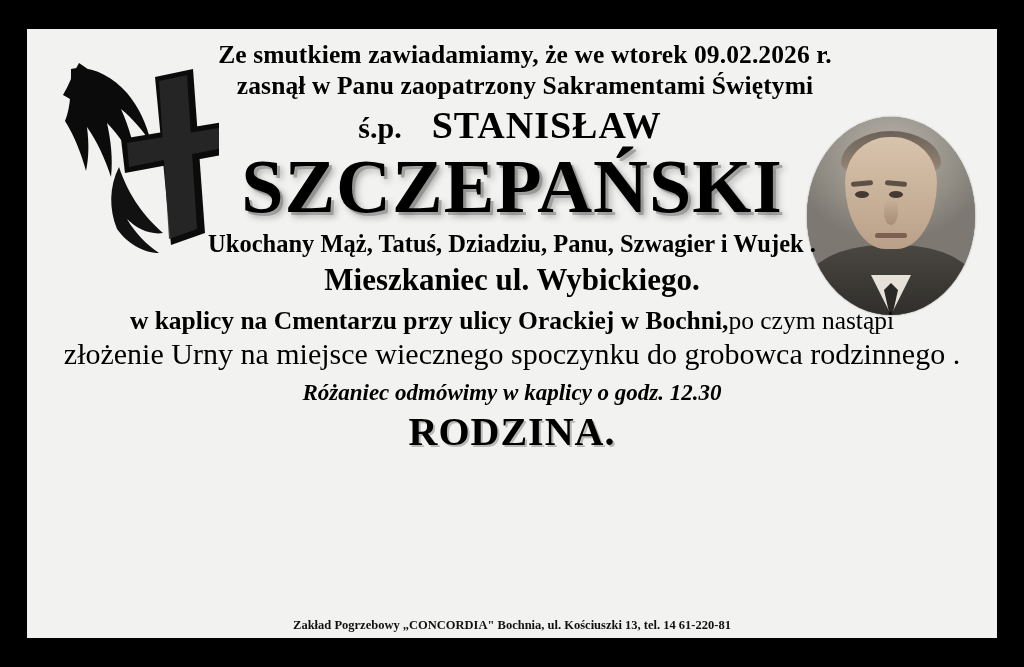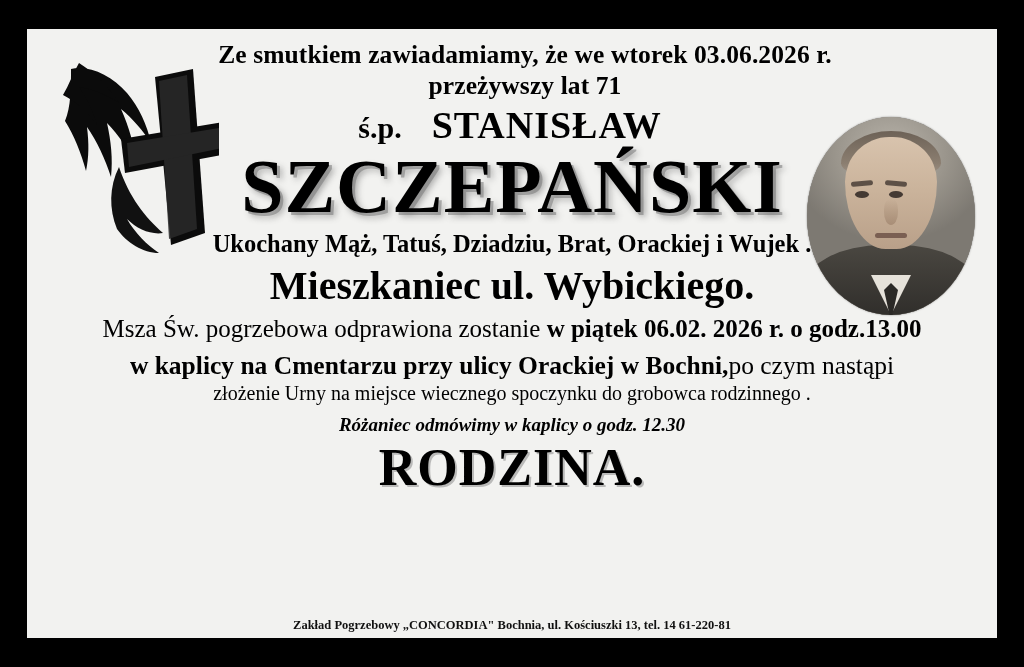--- a/index.html
+++ b/index.html
@@ -202,50 +202,50 @@
       5px 5px 6px rgba(90,90,90,.45);
     text-align: center;
   }
   .relations {
     font-weight: bold;
     font-size: 24.5px;
     margin-top: 6px;
   }
   .address {
     font-weight: bold;
-    font-size: 40px;
+    font-size: 31px;
     margin-top: 4px;
   }
   .funeral1 {
     font-size: 25px;
     margin-top: 6px;
   }
   .funeral1 b { font-weight: bold; }
   .funeral2 {
     font-size: 25.5px;
     font-weight: bold;
     margin-top: 8px;
   }
   .funeral2 .thin { font-weight: normal; }
   .funeral3 {
-    font-size: 20px;
+    font-size: 30px;
     margin-top: 1px;
   }
   .rosary {
-    font-size: 19px;
+    font-size: 23px;
     font-style: italic;
     font-weight: bold;
     margin-top: 9px;
   }
   .invite {
     font-size: 25.5px;
     margin-top: 6px;
   }
   .family {
-    font-size: 52px;
+    font-size: 40px;
     font-weight: bold;
     letter-spacing: 1px;
     margin-top: 2px;
     text-shadow: 2px 2px 0 rgba(130,130,130,.5);
   }
   .footer {
     position: absolute;
     left: 0;
     right: 0;
     bottom: 5px;
@@ -300,38 +300,35 @@
         <div class="brow-r"></div>
         <div class="eye-l"></div>
         <div class="eye-r"></div>
         <div class="nose"></div>
         <div class="mouth"></div>
       </div>
 
       <div class="lines">
 
         <div class="l-head">
-          <div class="l1">Ze smutkiem zawiadamiamy, że we wtorek 03.06.2026 r.</div>
-          <div class="l3">przeżywszy lat 71</div>
+          <div class="l1">Ze smutkiem zawiadamiamy, że we wtorek 09.02.2026 r.</div>
+          <div class="l2">zasnął w Panu zaopatrzony Sakramentami Świętymi</div>
         </div>
 
         <div class="sp-name-row">
           <span class="sp">ś.p.</span>
           <span class="firstname">STANISŁAW</span>
         </div>
 
         <div class="surname">SZCZEPAŃSKI</div>
 
-        <div class="relations">Ukochany Mąż, Tatuś, Dziadziu, Brat, Orackiej i Wujek .</div>
+        <div class="relations">Ukochany Mąż, Tatuś, Dziadziu, Panu, Szwagier i Wujek .</div>
 
         <div class="address">Mieszkaniec ul. Wybickiego.</div>
 
-        <div class="funeral1">
-          <span>Msza Św. pogrzebowa odprawiona zostanie </span><b>w piątek 06.02. 2026 r. o godz.13.00</b>
-        </div>
 
         <div class="funeral2">
           <span>w kaplicy na Cmentarzu przy ulicy Orackiej w Bochni,</span><span class="thin">po czym nastąpi</span>
         </div>
 
         <div class="funeral3">złożenie Urny na miejsce wiecznego spoczynku do grobowca rodzinnego .</div>
 
         <div class="rosary">Różaniec odmówimy w kaplicy o godz. 12.30</div>
 
 

